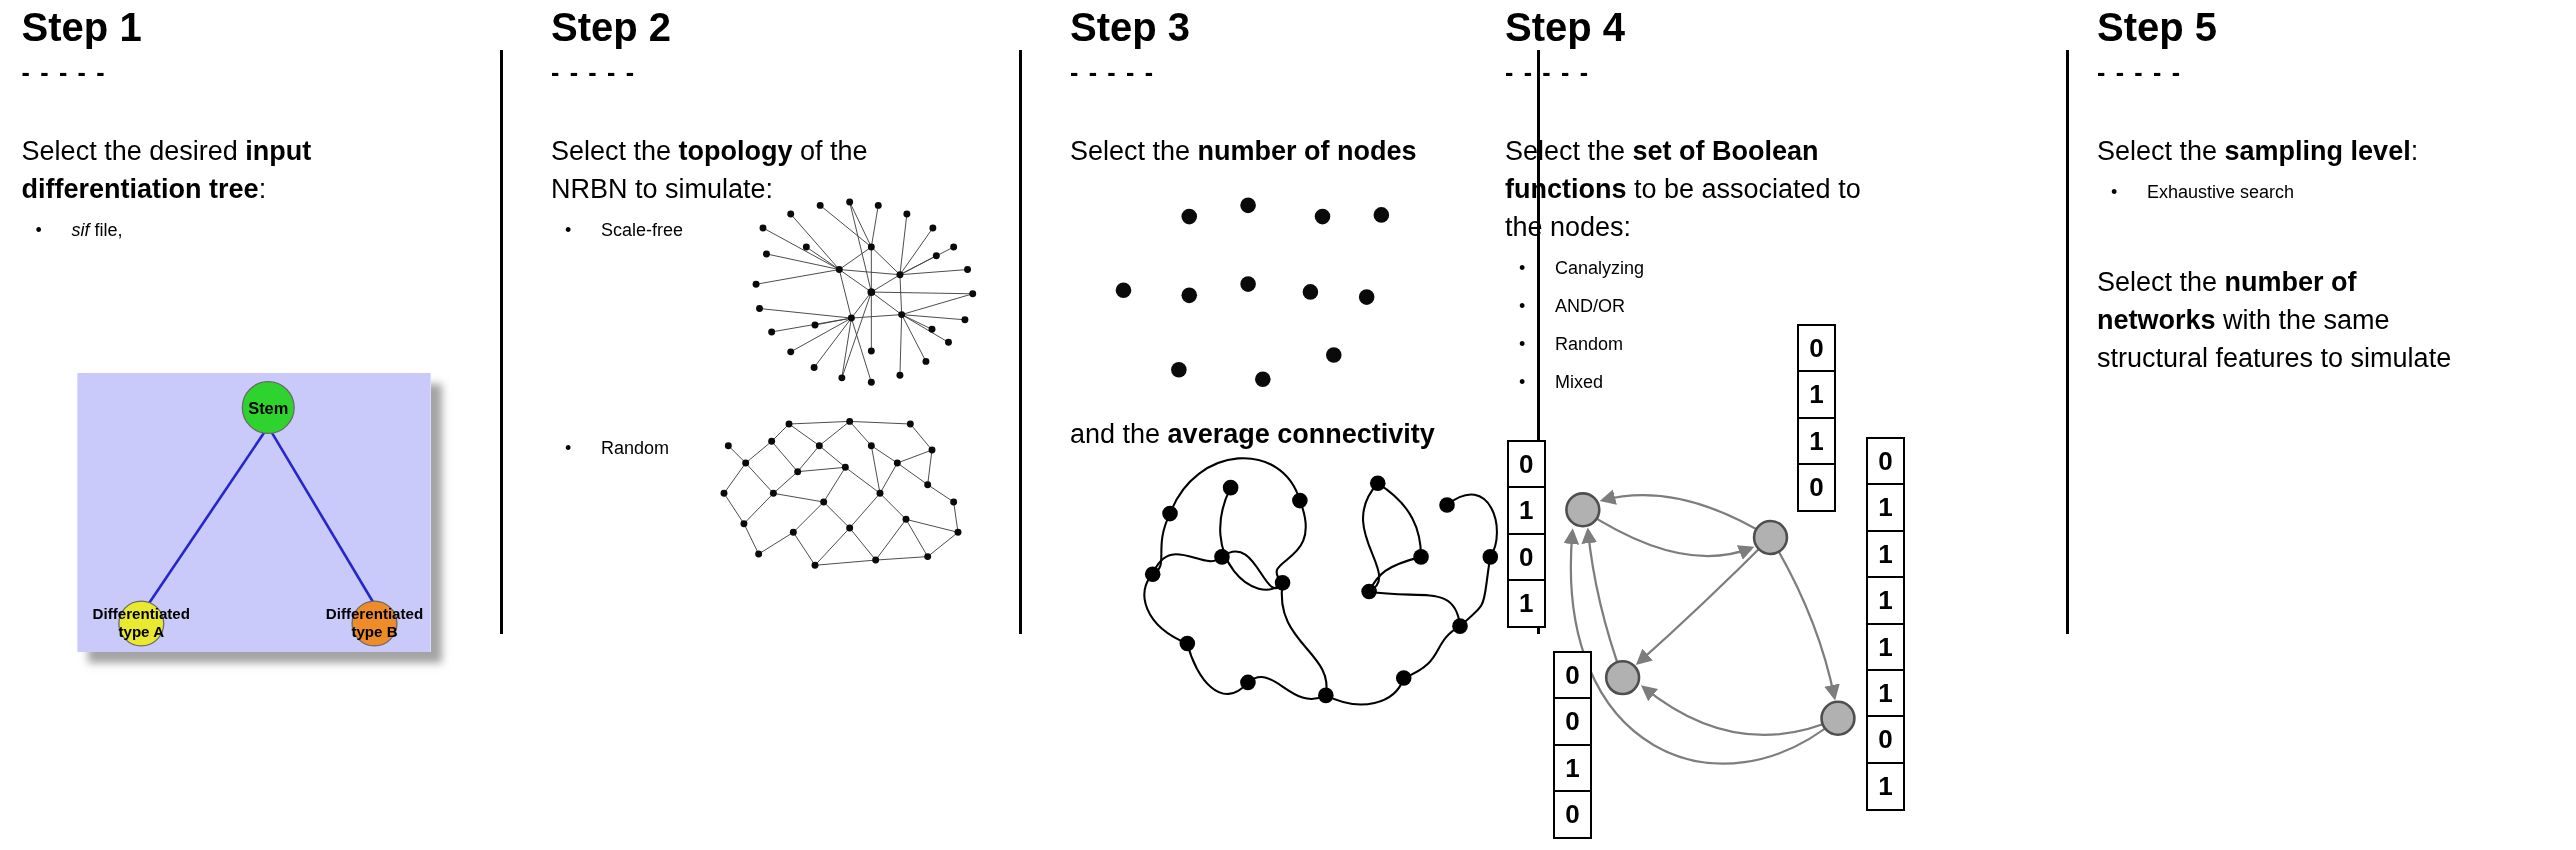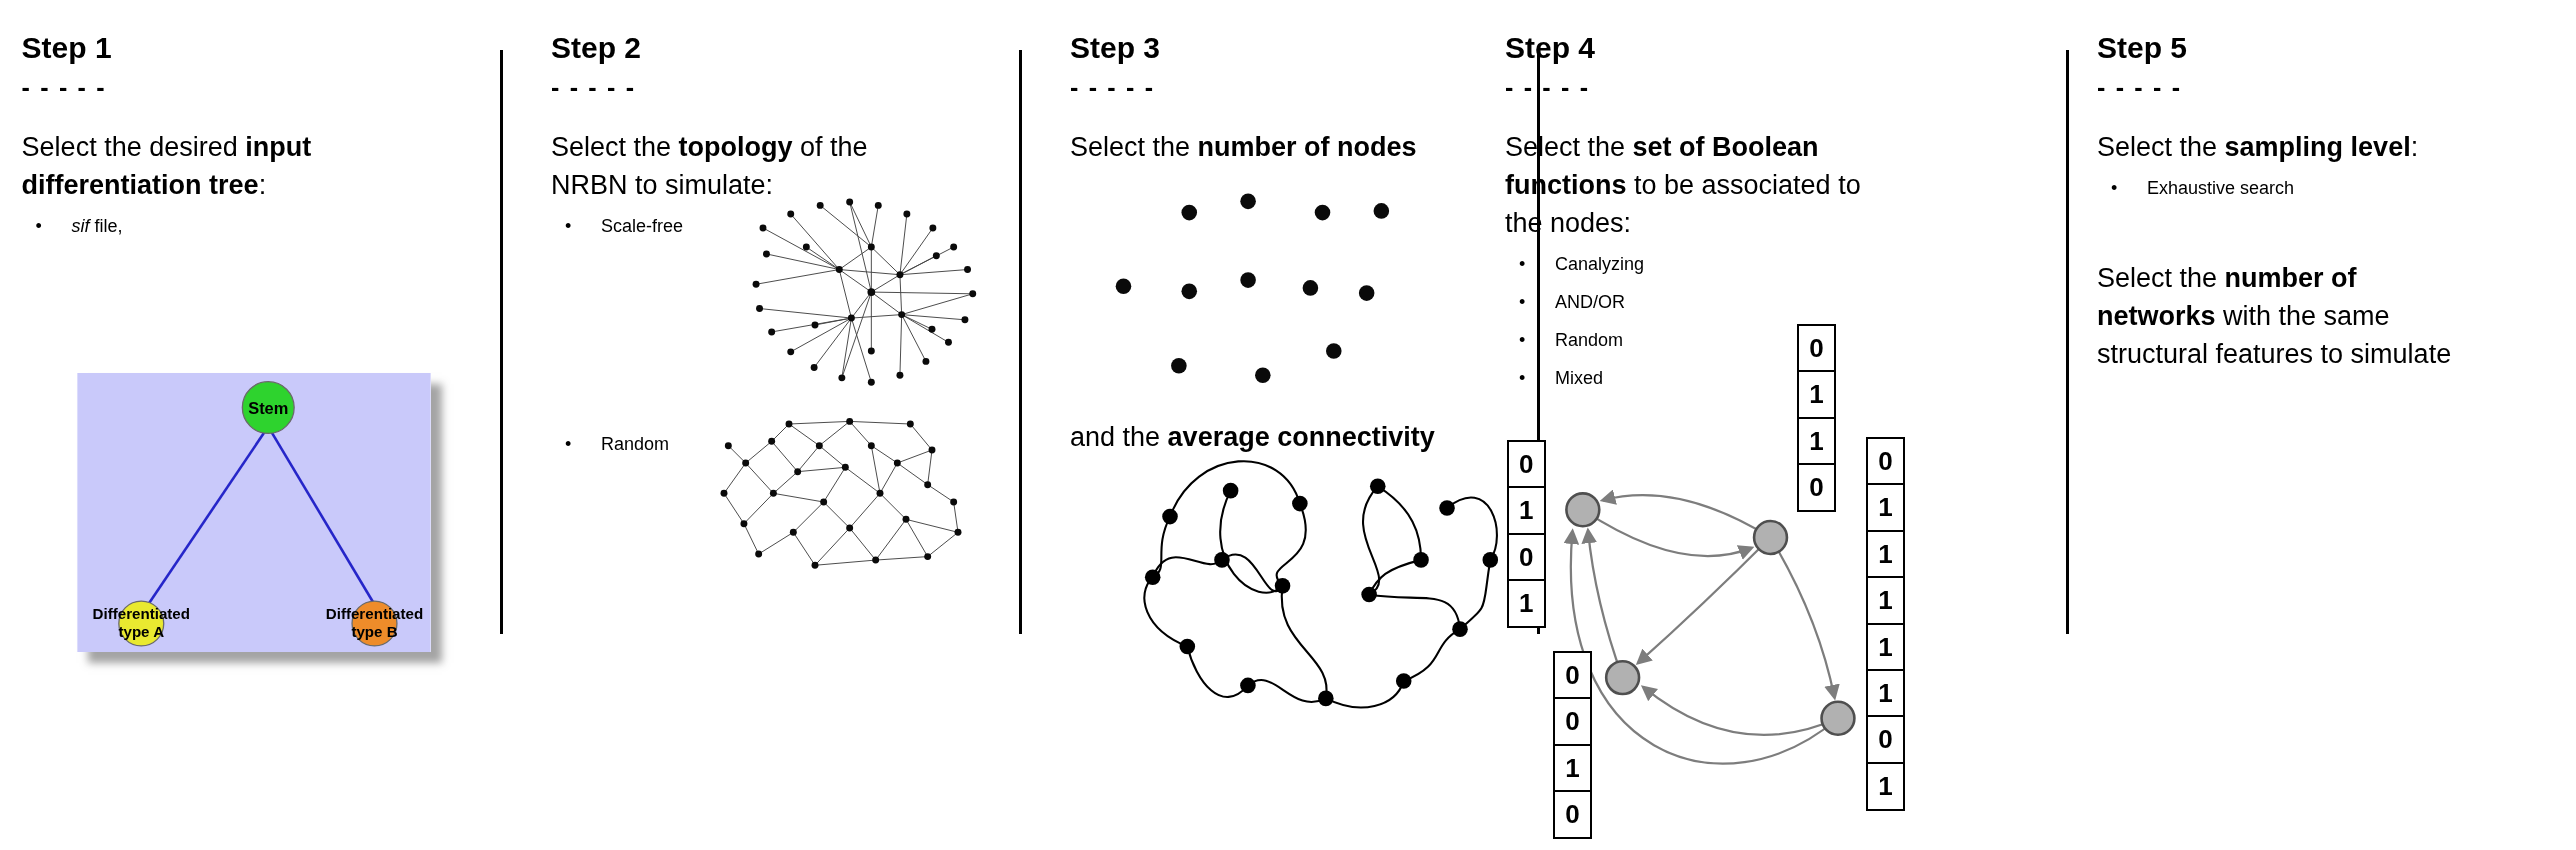--- a/index.html
+++ b/index.html
@@ -2,23 +2,23 @@
 <html style="font-size:14px"><head>
 <meta charset="utf-8">
 <style>
   * { margin:0; padding:0; box-sizing:border-box; }
   html,body { background:#ffffff; }
   body {
     width:2576px; height:851px; position:relative; overflow:hidden;
     font-family:"Liberation Sans", sans-serif; color:#000;
   }
   .col { position:absolute; top:0; height:851px; }
-  .step-title { font-size:30px; font-weight:700; padding-top:31px; }
+  .step-title { font-size:40px; font-weight:700; padding-top:5px; }
   .dashes { font-size:25px; font-weight:700; letter-spacing:1.7px; margin-top:7.8px; }
-  .lead { font-size:27px; line-height:38px; margin-top:26px; }
+  .lead { font-size:27px; line-height:38px; margin-top:45px; }
   .lead b, .para2 b { font-weight:700; }
   .para2 { font-size:27px; line-height:38px; }
   ul.bullets { list-style:none; margin-top:3px; font-size:18px; line-height:38px; }
   ul.bullets li { position:relative; padding-left:50px; }
   ul.bullets li::before { content:"\2022"; position:absolute; left:14px; top:0; }
   .divider { position:absolute; width:2.6px; top:50px; height:584px; background:#000; }
 
   
   .tree-svg { position:absolute; left:55px; top:373px; box-shadow:11.2px 11.2px 7.8px rgba(90,90,90,0.55); }
   .tree-label { font-size:17.5px; font-weight:700; }
@@ -29,21 +29,21 @@
   .net-node { fill:#0a0a0a; }
   .sf-svg { position:absolute; left:186px; top:195px; }
   .rn-svg { position:absolute; left:160px; top:411px; }
   .mt-gap { margin-top:180px; }
 
   
   .dots-svg { display:block; margin:12px 0 0 17.3px; }
   .sq-svg { display:block; margin:0 0 0 48px; }
   .sq-edge { fill:none; stroke:#000; stroke-width:2.4; }
   .sq-node { fill:#000; }
-  .p-second { margin-top:15px; }
+  .p-second { margin-top:8px; }
 
   
   .net4 { position:absolute; left:0; top:0; z-index:1; }
   .arrow { fill:none; stroke:#7d7d7d; stroke-width:2.6; }
   .gnode { stroke:#4f4f4f; stroke-width:3; }
   .btable { position:absolute; z-index:2; display:flex; flex-direction:column; }
   .bcell {
     width:39px; height:49px; border:2.6px solid #000; background:#fff;
     font-weight:700; font-size:26px; display:flex; align-items:center; justify-content:center;
   }

